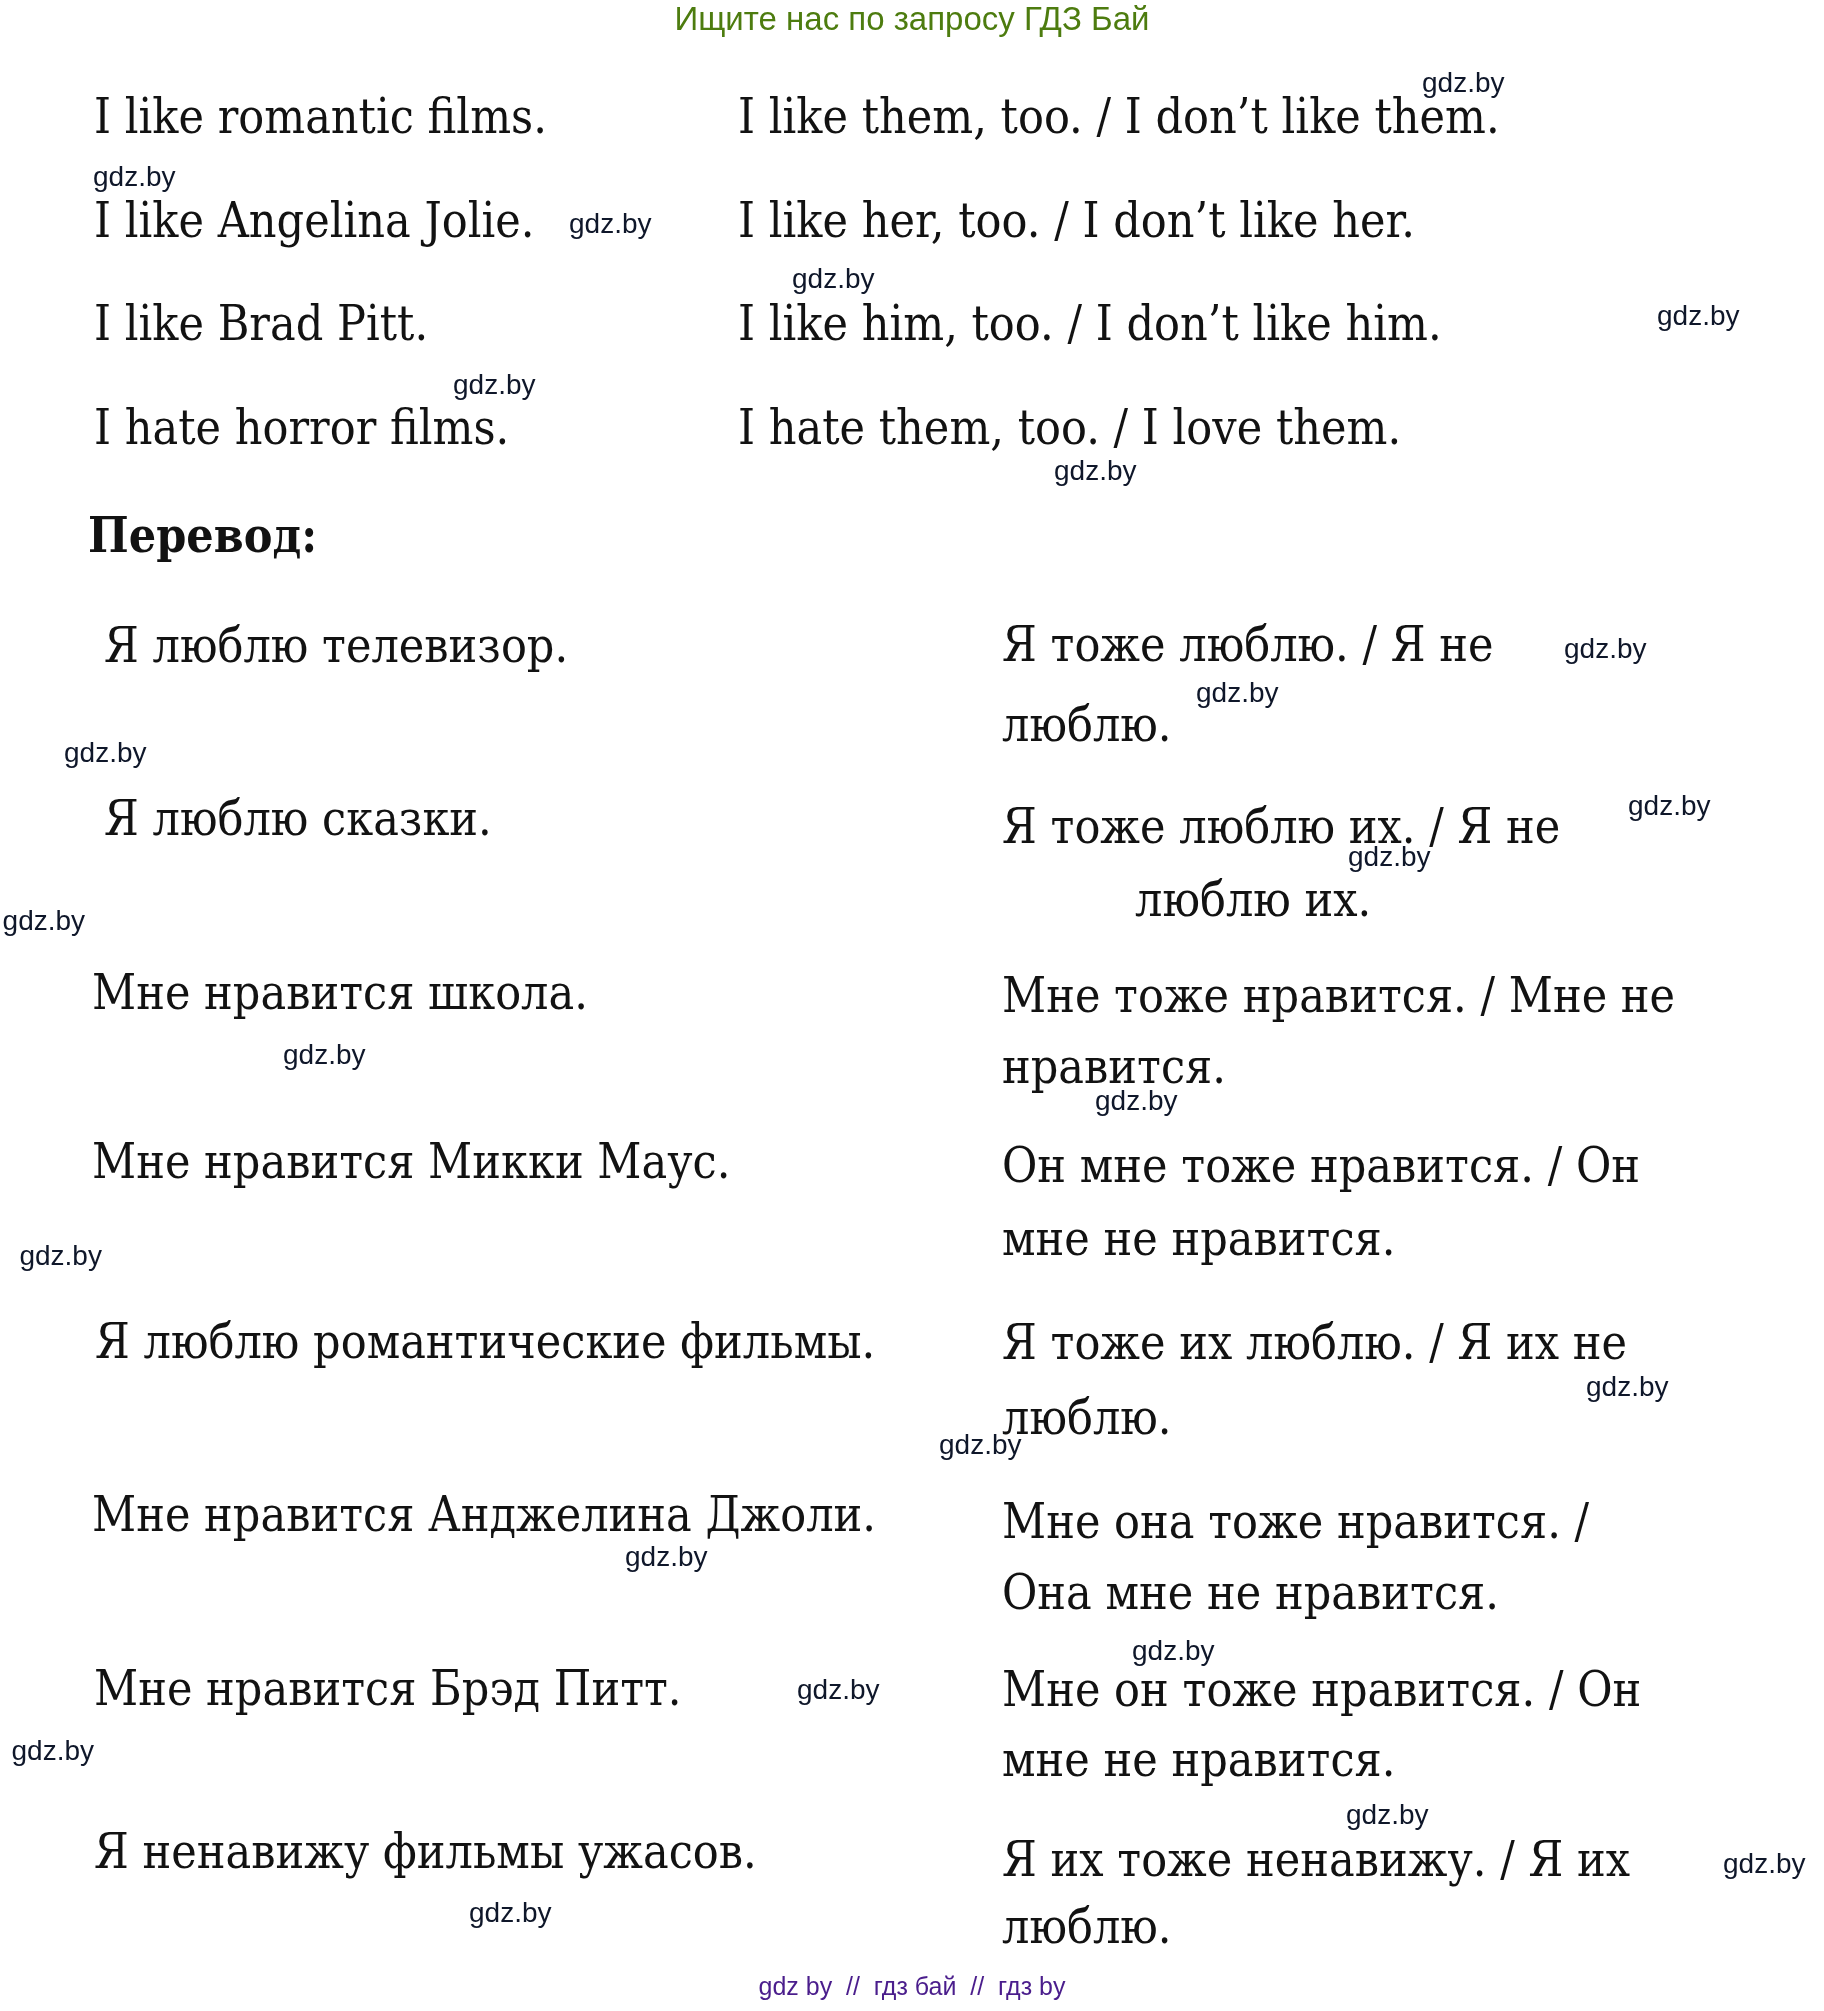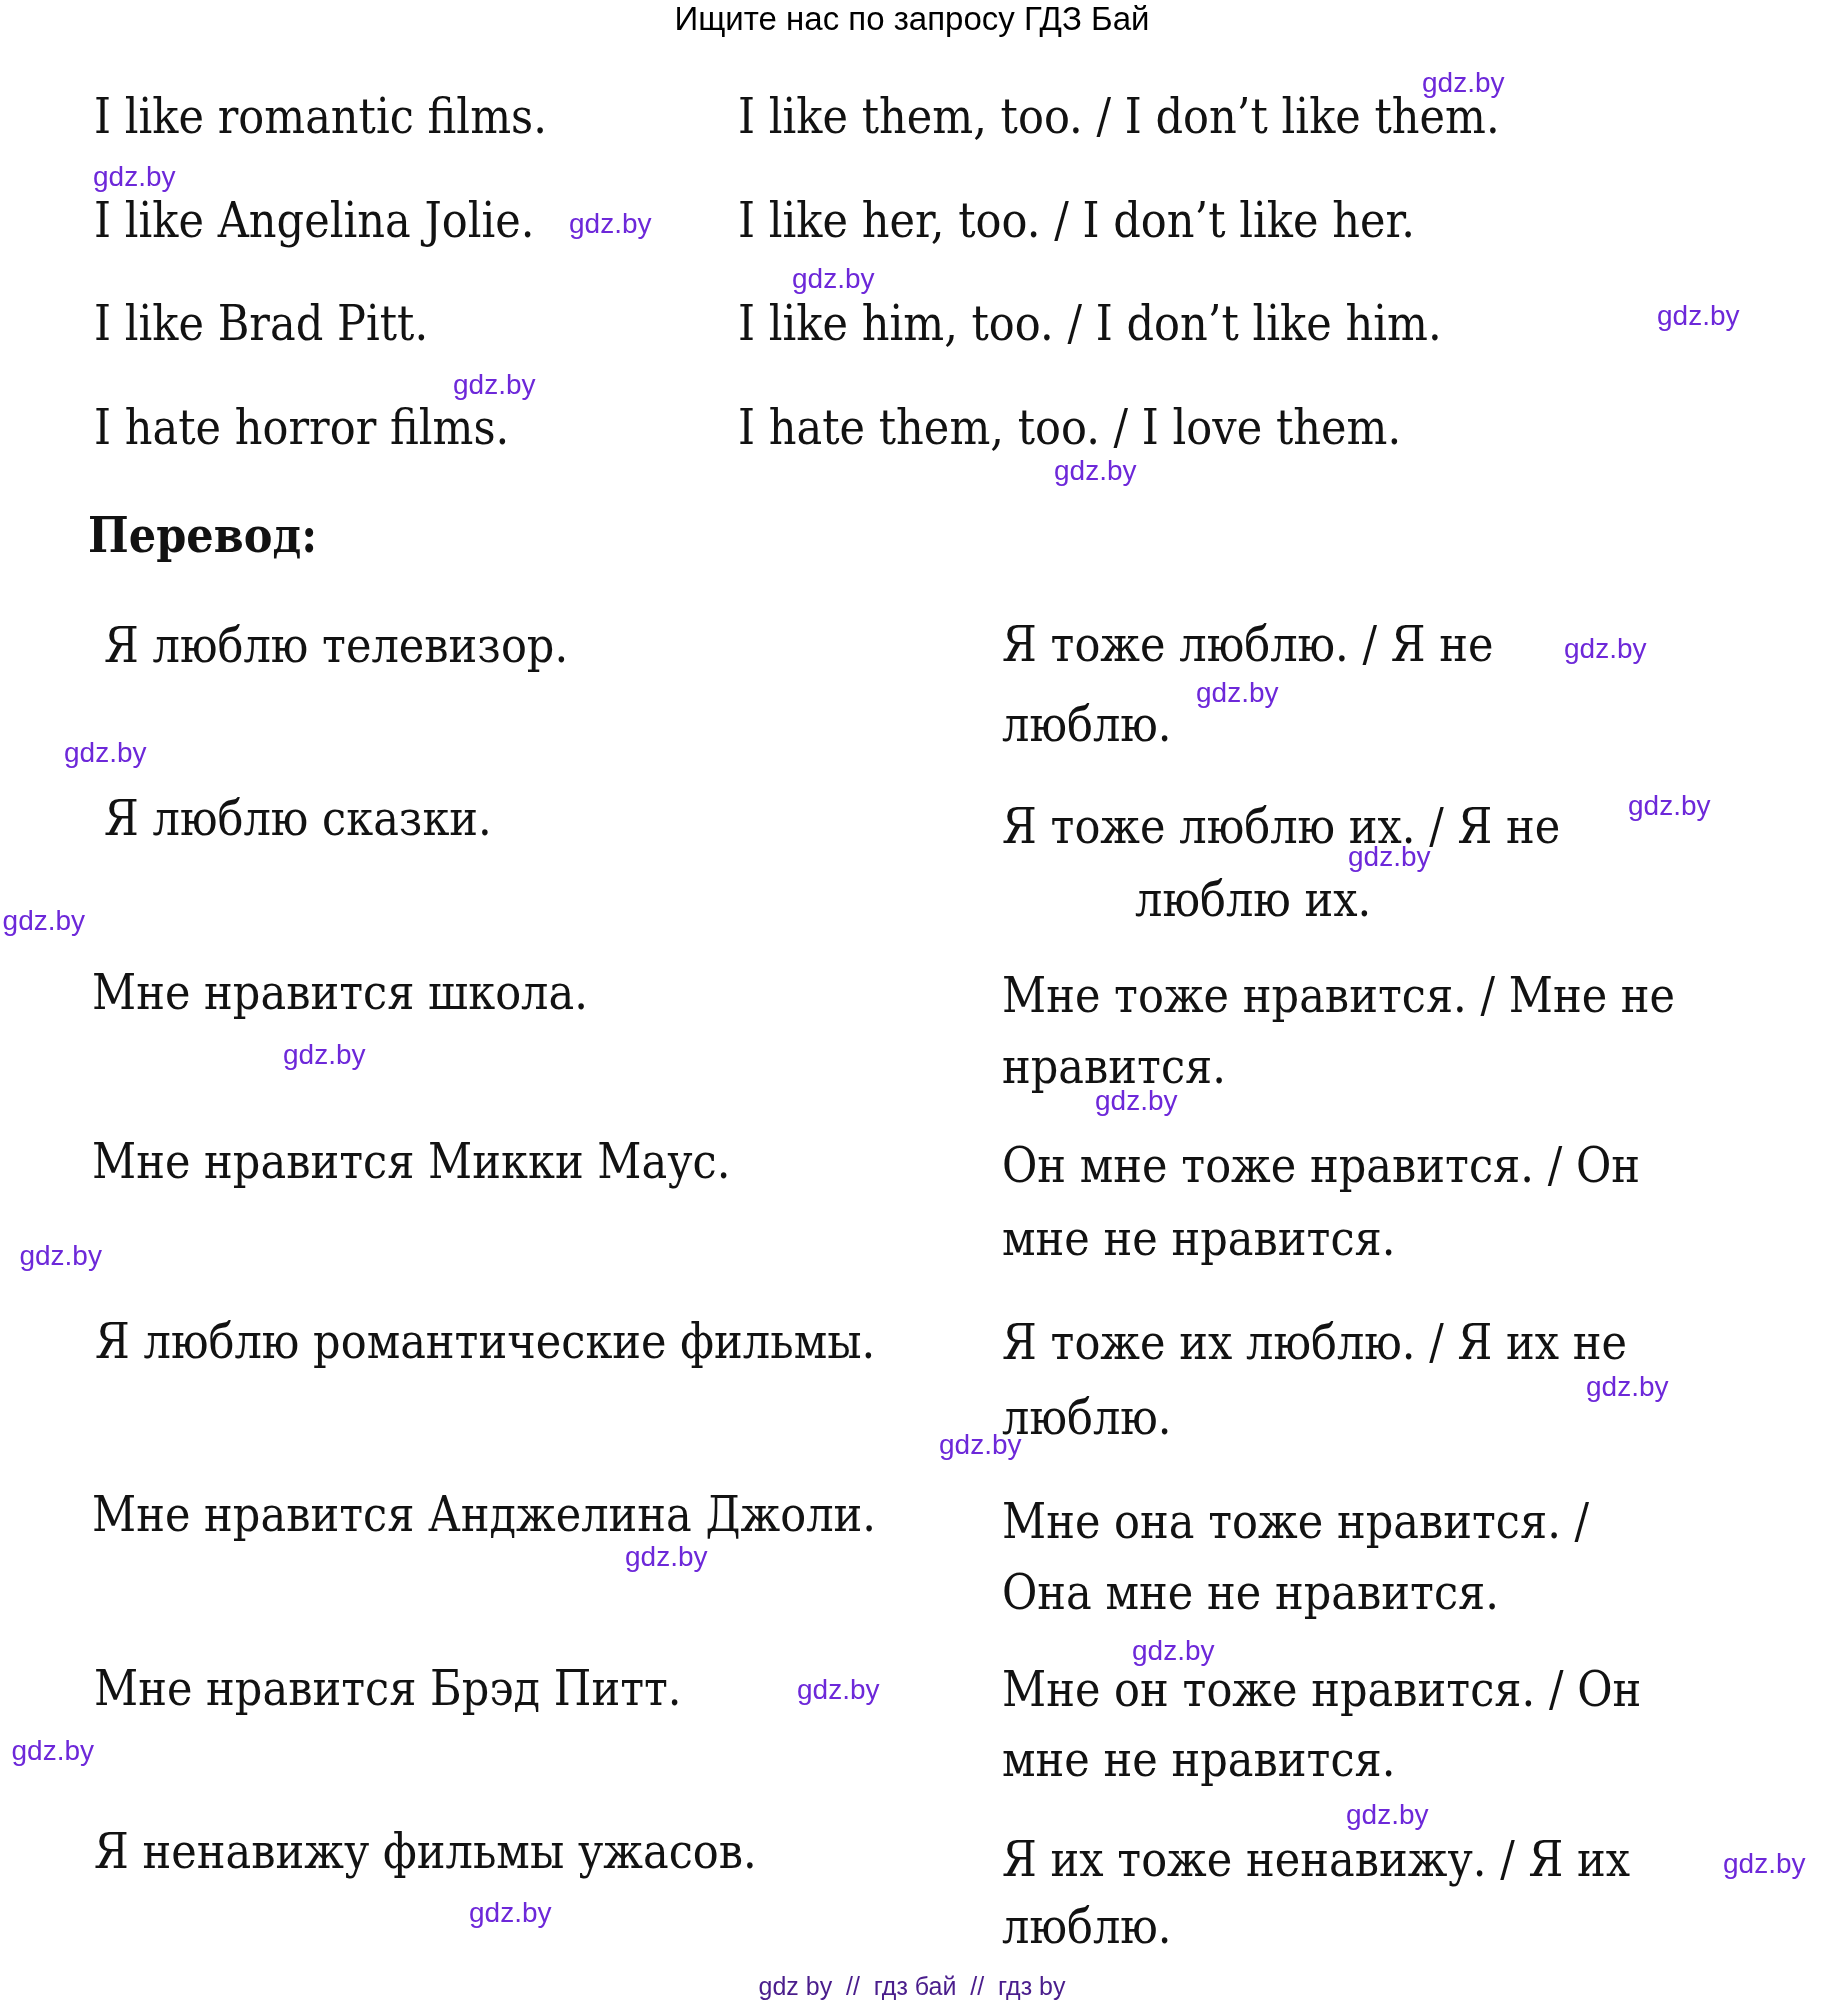--- a/index.html
+++ b/index.html
@@ -21,32 +21,32 @@
     transform: scaleX(0.88);
     transform-origin: 0 0;
   }
   .heading { font-weight: bold; }
   
   .wm {
     position: absolute;
     font-family: "Liberation Sans", sans-serif;
     font-size: 28px;
     line-height: 1.0;
-    color: #6d28d9;
+    color: #0f172a;
     white-space: nowrap;
   }
   .promo {
     position: absolute;
     top: 1.8px; left: 0;
     width: 100%;
     text-align: center;
     font-family: "Liberation Sans", sans-serif;
     font-size: 33px;
     line-height: 1.0;
-    color: #000000;
+    color: #4d7c0f;
   }
   .footer {
     position: absolute;
     top: 1974px; left: 0;
     width: 100%;
     text-align: center;
     font-family: "Liberation Sans", sans-serif;
     font-size: 25px;
     line-height: 1.0;
     color: #4a1d8c;

